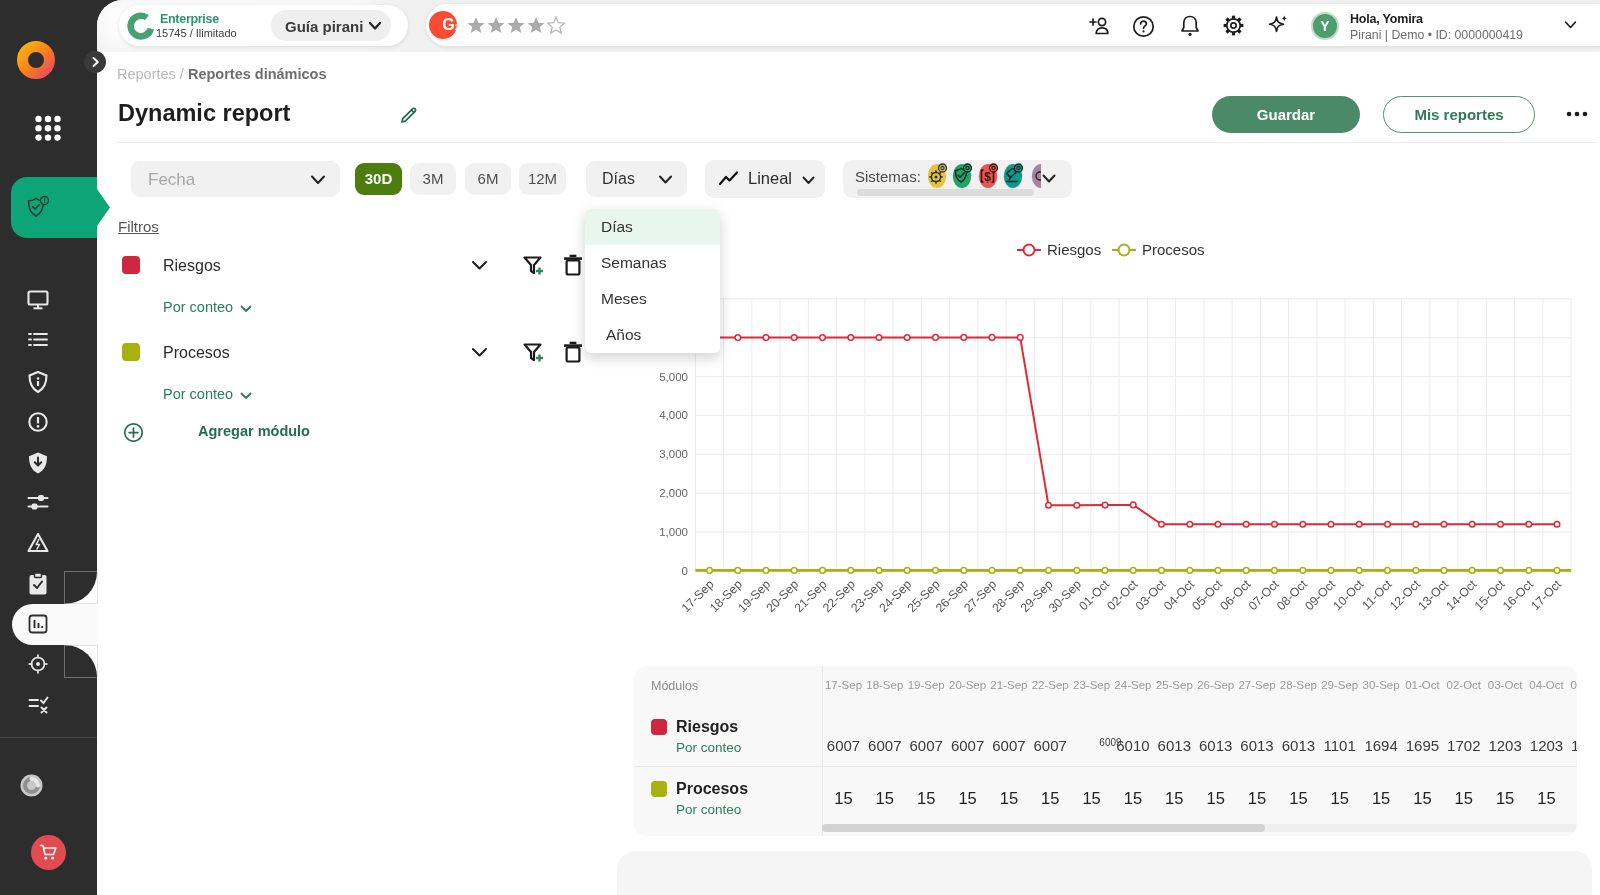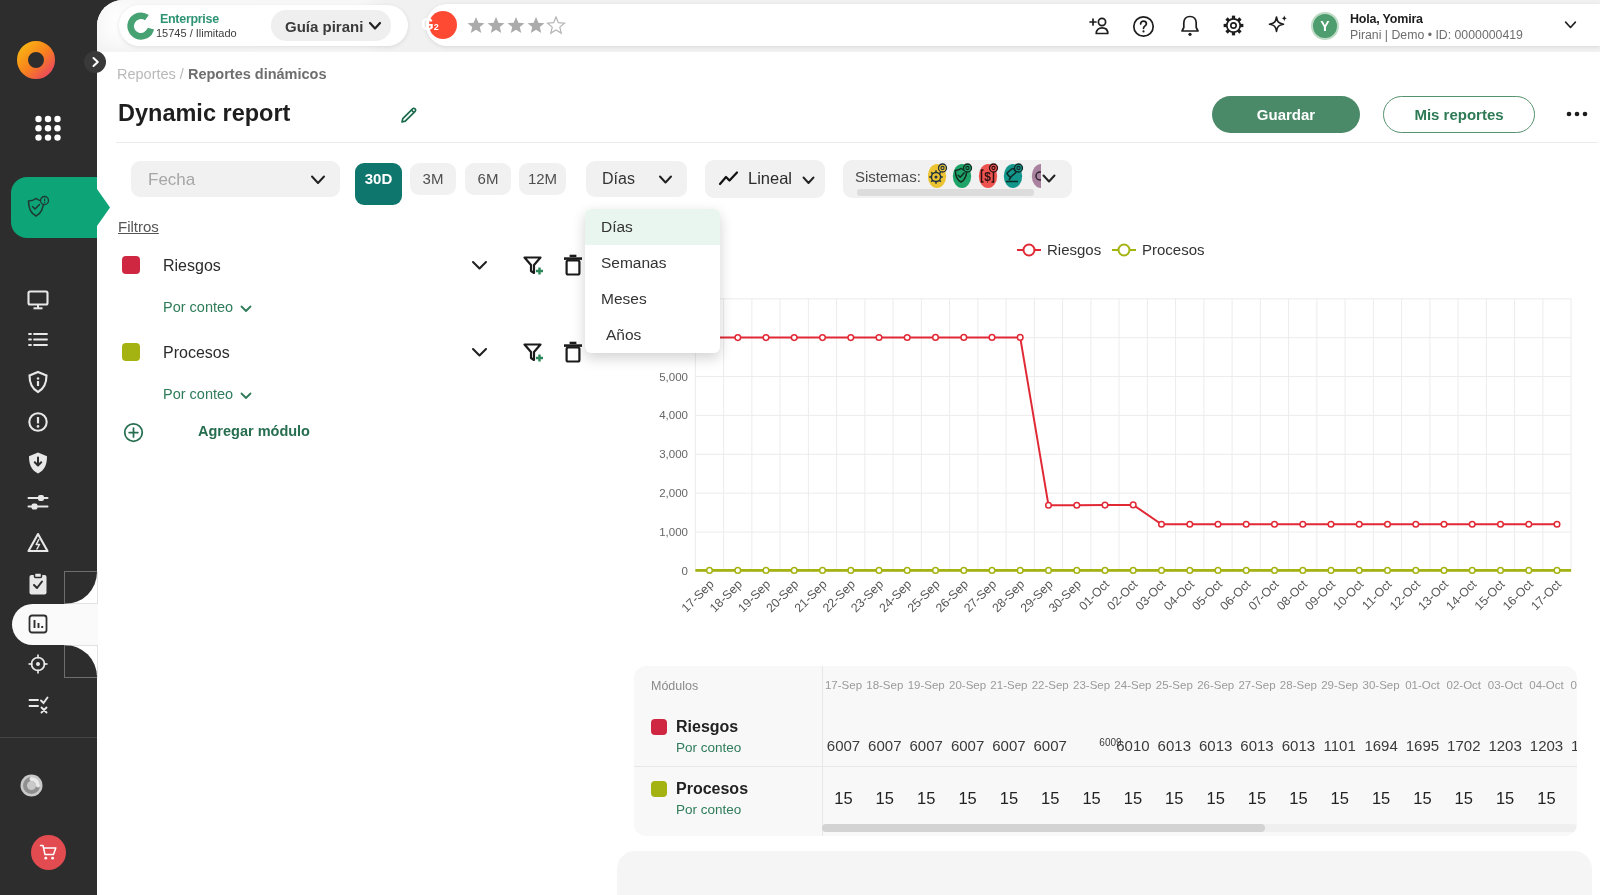--- a/index.html
+++ b/index.html
@@ -32,21 +32,21 @@
   </svg>
   <div class="abs" style="left:160px;top:11.5px;font-size:12.5px;font-weight:bold;letter-spacing:-0.3px;color:#2e9473;">Enterprise</div>
   <div class="abs" style="left:156px;top:27px;font-size:11px;color:#3c3c3c;">15745 / Ilimitado</div>
   <div class="abs chip" style="left:271px;top:10px;width:120px;height:31px;"></div>
   <div class="abs" style="left:285px;top:18px;font-size:15px;font-weight:bold;color:#3a3a3a;">Guía pirani</div>
   <svg class="abs" style="left:368px;top:21px;" width="14" height="10" viewBox="0 0 14 10">
       <path d="M2 2 L7 7.5 L12 2" fill="none" stroke="#222" stroke-width="2.2" stroke-linecap="round" stroke-linejoin="round"></path>
     </svg>
   <div class="pill" style="left:426px;top:4px;width:1174px;height:42px;border-radius:23px 0 0 23px;"></div>
   <div class="abs" style="left:429px;top:11px;width:28px;height:28px;border-radius:50%;background:#ff4a33;"></div>
-  <div class="abs" style="left:416px;top:11px;width:28px;height:28px;text-align:center;font-size:16px;font-weight:bold;color:#fff;line-height:28px;">G<span style="font-size:9px;">2</span></div>
+  <div class="abs" style="left:437px;top:11px;width:28px;height:28px;text-align:center;font-size:16px;font-weight:bold;color:#fff;line-height:28px;">G<span style="font-size:9px;">2</span></div>
   <svg class="abs" style="left:467px;top:16px;" width="100" height="20" viewBox="0 0 100 20">
     <g fill="#ababab">
       <path d="M9.5 1 L12 7 L18.4 7.5 L13.5 11.7 L15 18 L9.5 14.6 L4 18 L5.5 11.7 L0.6 7.5 L7 7 Z" transform="scale(0.95) translate(0,0)"></path>
       <path d="M9.5 1 L12 7 L18.4 7.5 L13.5 11.7 L15 18 L9.5 14.6 L4 18 L5.5 11.7 L0.6 7.5 L7 7 Z" transform="translate(20,0) scale(0.95)"></path>
       <path d="M9.5 1 L12 7 L18.4 7.5 L13.5 11.7 L15 18 L9.5 14.6 L4 18 L5.5 11.7 L0.6 7.5 L7 7 Z" transform="translate(40,0) scale(0.95)"></path>
       <path d="M9.5 1 L12 7 L18.4 7.5 L13.5 11.7 L15 18 L9.5 14.6 L4 18 L5.5 11.7 L0.6 7.5 L7 7 Z" transform="translate(60,0) scale(0.95)"></path>
     </g>
     <path d="M9.5 1 L12 7 L18.4 7.5 L13.5 11.7 L15 18 L9.5 14.6 L4 18 L5.5 11.7 L0.6 7.5 L7 7 Z" transform="translate(80,0) scale(0.95)" fill="none" stroke="#b5b5b5" stroke-width="1.3"></path>
   </svg>
 
@@ -108,21 +108,21 @@
         <circle cx="19" cy="3" r="2.3"></circle>
       </g>
     </svg>
   <div class="abs" style="left:116px;top:142px;width:1482px;height:1px;background:#ececec;"></div>
 
   <div class="ctl" style="left:131px;top:161px;width:209px;height:36px;"></div>
   <div class="abs" style="left:148px;top:170px;font-size:17px;color:#a6a6a6;">Fecha</div>
   <svg class="abs" style="left:310px;top:175px;" width="16" height="10" viewBox="0 0 16 10">
       <path d="M2 1.5 L8 8 L14 1.5" fill="none" stroke="#222" stroke-width="2" stroke-linecap="round" stroke-linejoin="round"></path>
     </svg>
-  <div class="abs" style="left:355px;top:163px;width:47px;height:42px;background:#0f766e;border-radius:9px;text-align:center;line-height:32px;font-size:15px;font-weight:bold;color:#fff;">30D</div>
+  <div class="abs" style="left:355px;top:163px;width:47px;height:32px;background:#4d7c0f;border-radius:9px;text-align:center;line-height:32px;font-size:15px;font-weight:bold;color:#fff;">30D</div>
   <div class="abs ctl" style="left:410px;top:163px;width:46px;height:32px;text-align:center;line-height:32px;font-size:15px;color:#4f4f4f;border-radius:9px;">3M</div>
   <div class="abs ctl" style="left:465px;top:163px;width:46px;height:32px;text-align:center;line-height:32px;font-size:15px;color:#4f4f4f;border-radius:9px;">6M</div>
   <div class="abs ctl" style="left:519px;top:163px;width:47px;height:32px;text-align:center;line-height:32px;font-size:15px;color:#4f4f4f;border-radius:9px;">12M</div>
   <div class="ctl" style="left:586px;top:161px;width:101px;height:36px;"></div>
   <div class="abs" style="left:602px;top:170px;font-size:16px;color:#333;">Días</div>
   <svg class="abs" style="left:658px;top:175px;" width="15" height="10" viewBox="0 0 15 10">
       <path d="M2 1.5 L7.5 7.5 L13 1.5" fill="none" stroke="#222" stroke-width="2" stroke-linecap="round" stroke-linejoin="round"></path>
     </svg>
   <div class="ctl" style="left:705px;top:160px;width:120px;height:38px;"></div>
   <svg class="abs" style="left:718px;top:170px;" width="22" height="18" viewBox="0 0 22 18">

